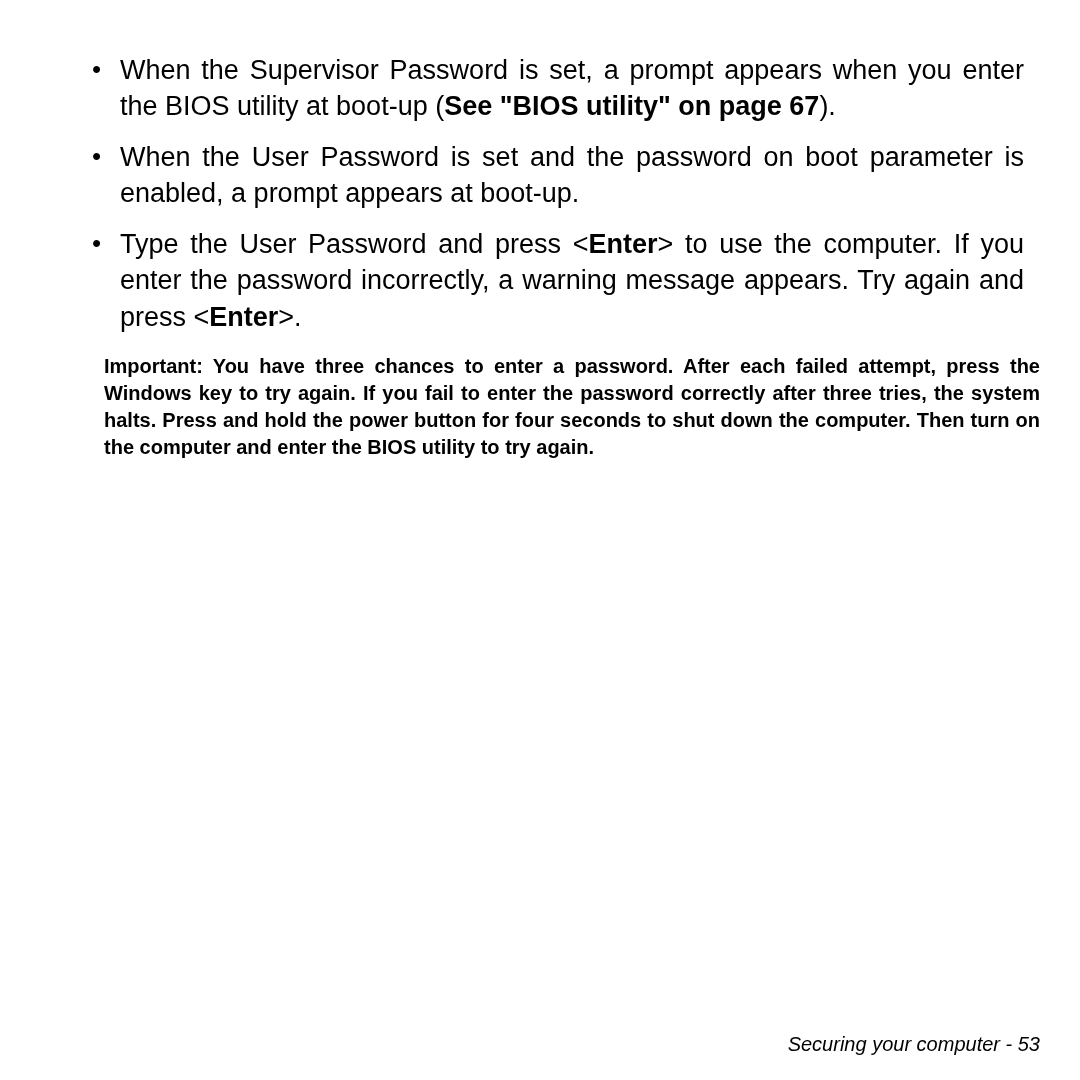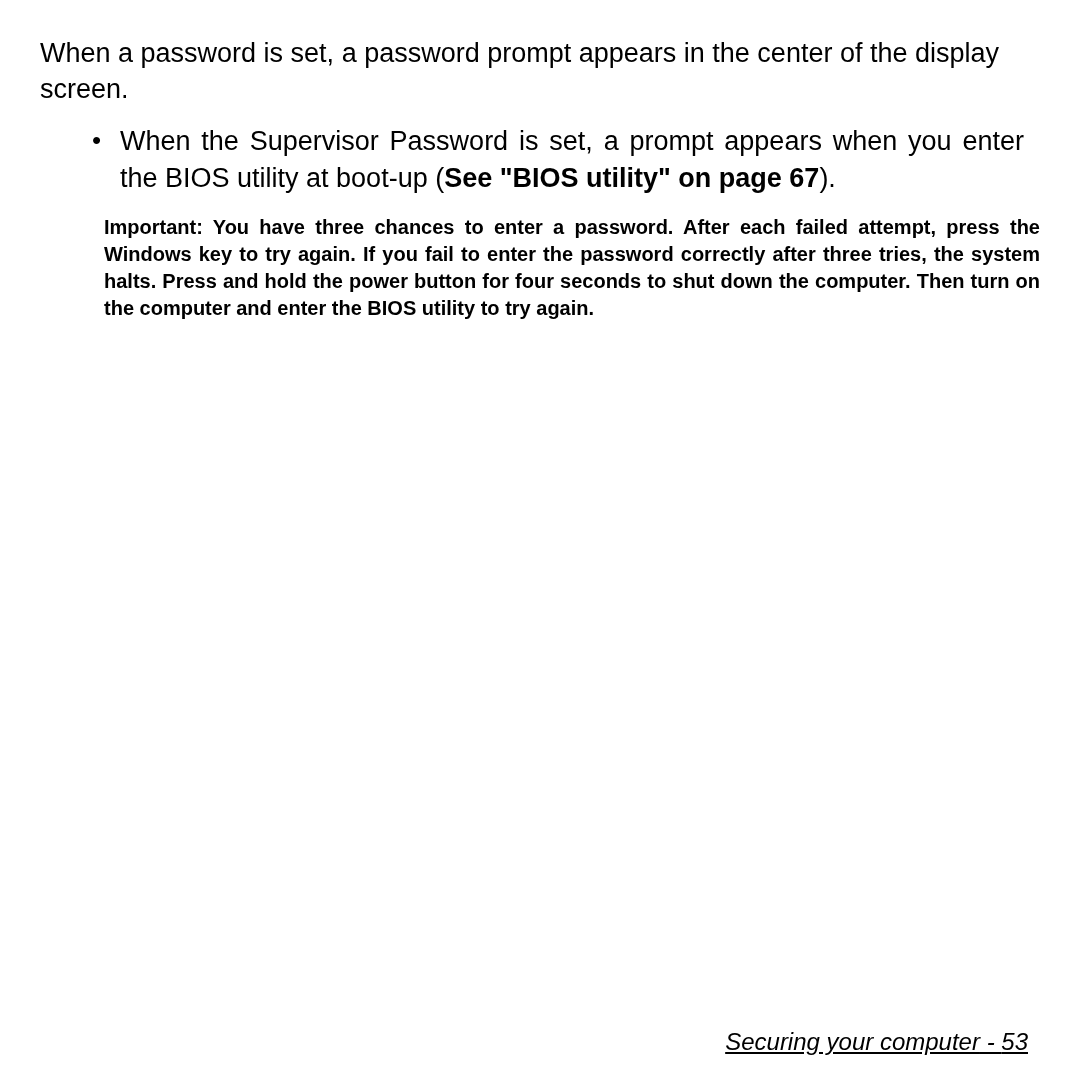--- a/index.html
+++ b/index.html
@@ -55,38 +55,42 @@
   .b { font-weight: bold; }
   .important-block {
     margin: 18px 0 0 64px;
     font-size: 20px;
     font-weight: bold;
     line-height: 1.35;
     text-align: justify;
   }
   .footer {
     position: absolute;
-    right: 52px;
+    right: 40px;
     bottom: 24px;
-    font-size: 24px;
+    font-size: 20px;
     font-style: italic;
-    text-decoration: underline;
   }
 </style>
 </head>
 <body>
 
 <div class="page">
 
 
-  <p class="intro">When a password is set, a password prompt appears in the center of the display screen.</p>
 
   <ul class="bullets">
     <li>
       <span>When the Supervisor Password is set, a prompt appears when you enter the BIOS utility at boot-up (</span><span class="b">See "BIOS utility" on page 67</span><span>).</span>
+    </li>
+    <li>
+      <span>When the User Password is set and the password on boot parameter is enabled, a prompt appears at boot-up.</span>
+    </li>
+    <li>
+      <span>Type the User Password and press &lt;</span><span class="b">Enter</span><span>&gt; to use the computer. If you enter the password incorrectly, a warning message appears. Try again and press &lt;</span><span class="b">Enter</span><span>&gt;.</span>
     </li>
   </ul>
 
   <div class="important-block">Important: You have three chances to enter a password. After each failed attempt, press the Windows key to try again. If you fail to enter the password correctly after three tries, the system halts. Press and hold the power button for four seconds to shut down the computer. Then turn on the computer and enter the BIOS utility to try again.</div>
 
   <div class="footer">
     <span>Securing your computer</span><span> -  </span><span>53</span>
   </div>
 
 </div>

